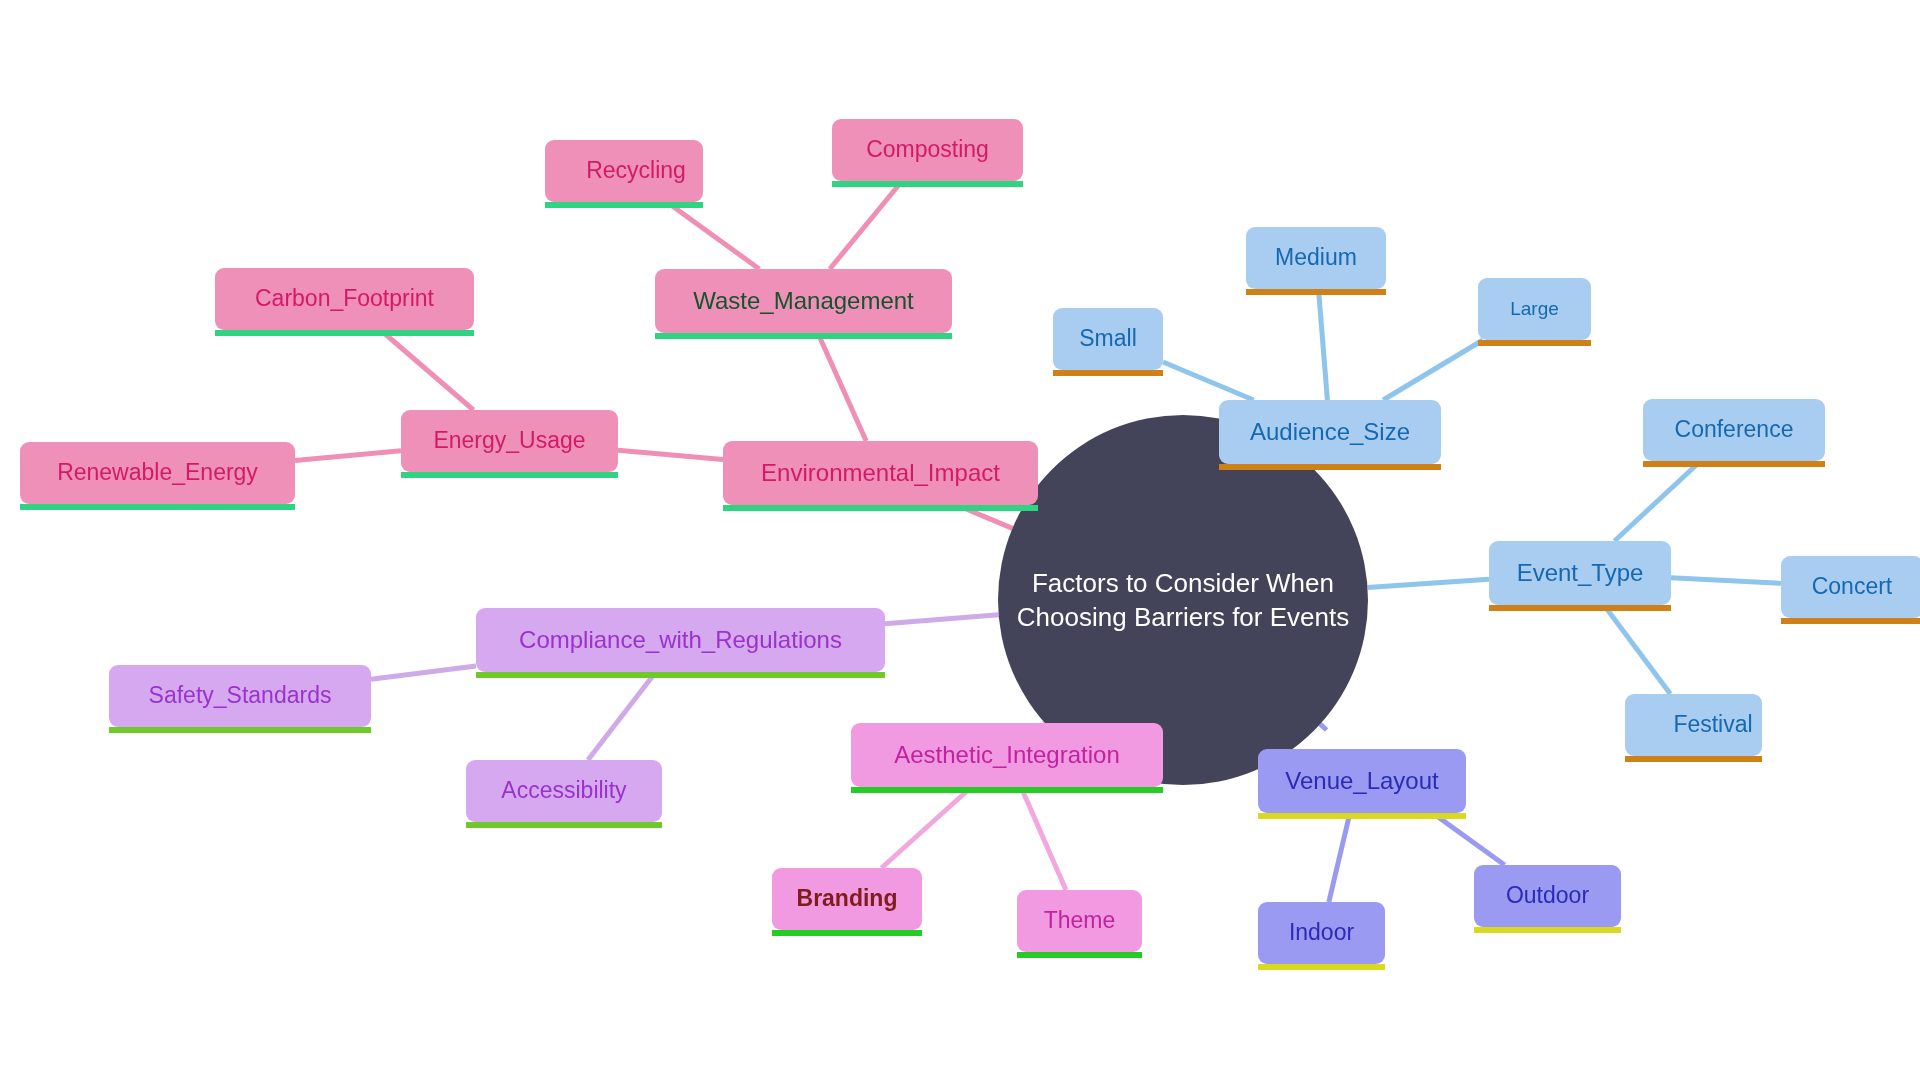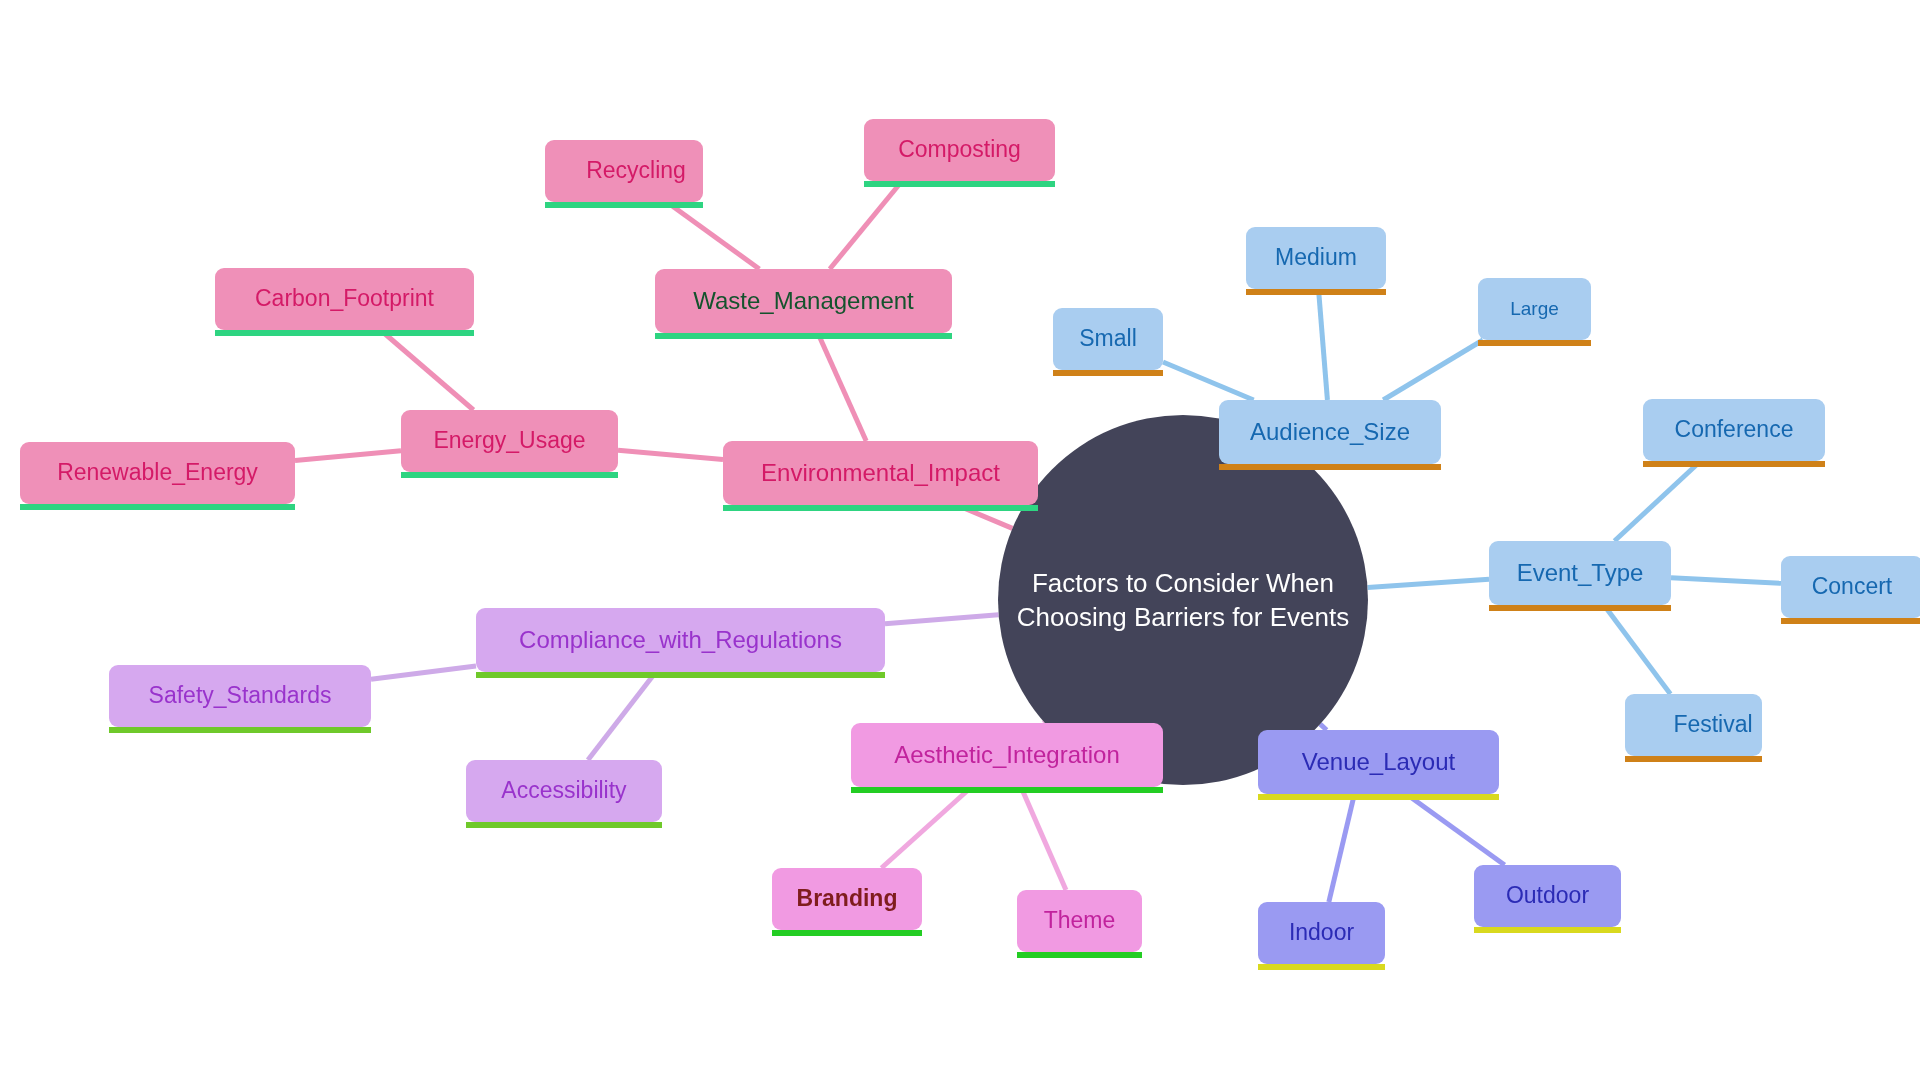--- a/index.html
+++ b/index.html
@@ -132,21 +132,21 @@
         <span class="underline" style="background: rgb(207, 129, 24);"></span>
       </div>
       <div class="node" style="left: 1781px; top: 556px; width: 142px; height: 62px; background: rgb(169, 205, 240); color: rgb(22, 104, 176); font-size: 23px;">
         <span class="node-label">Concert</span>
         <span class="underline" style="background: rgb(207, 129, 24);"></span>
       </div>
       <div class="node" style="left: 1625px; top: 694px; width: 137px; height: 62px; background: rgb(169, 205, 240); color: rgb(22, 104, 176); font-size: 23px; padding-left: 39px;">
         <span class="node-label">Festival</span>
         <span class="underline" style="background: rgb(207, 129, 24);"></span>
       </div>
-      <div class="node" style="left: 1258px; top: 730px; width: 241px; height: 64px; background: rgb(154, 154, 242); color: rgb(43, 43, 181); font-size: 24px;">
+      <div class="node" style="left: 1258px; top: 749px; width: 208px; height: 64px; background: rgb(154, 154, 242); color: rgb(43, 43, 181); font-size: 24px;">
         <span class="node-label">Venue_Layout</span>
         <span class="underline" style="background: rgb(217, 217, 31);"></span>
       </div>
       <div class="node" style="left: 1258px; top: 902px; width: 127px; height: 62px; background: rgb(154, 154, 242); color: rgb(43, 43, 181); font-size: 23px;">
         <span class="node-label">Indoor</span>
         <span class="underline" style="background: rgb(217, 217, 31);"></span>
       </div>
       <div class="node" style="left: 1474px; top: 865px; width: 147px; height: 62px; background: rgb(154, 154, 242); color: rgb(43, 43, 181); font-size: 23px;">
         <span class="node-label">Outdoor</span>
         <span class="underline" style="background: rgb(217, 217, 31);"></span>
@@ -192,18 +192,18 @@
         <span class="underline" style="background: rgb(46, 212, 129);"></span>
       </div>
       <div class="node" style="left: 20px; top: 442px; width: 275px; height: 62px; background: rgb(239, 144, 184); color: rgb(212, 26, 103); font-size: 23px;">
         <span class="node-label">Renewable_Energy</span>
         <span class="underline" style="background: rgb(46, 212, 129);"></span>
       </div>
       <div class="node" style="left: 545px; top: 140px; width: 158px; height: 62px; background: rgb(239, 144, 184); color: rgb(212, 26, 103); font-size: 23px; padding-left: 24px;">
         <span class="node-label">Recycling</span>
         <span class="underline" style="background: rgb(46, 212, 129);"></span>
       </div>
-      <div class="node" style="left: 864px; top: 119px; width: 191px; height: 62px; background: rgb(239, 144, 184); color: rgb(212, 26, 103); font-size: 23px;">
+      <div class="node" style="left: 832px; top: 119px; width: 191px; height: 62px; background: rgb(239, 144, 184); color: rgb(212, 26, 103); font-size: 23px;">
         <span class="node-label">Composting</span>
         <span class="underline" style="background: rgb(46, 212, 129);"></span>
       </div>
     </div>
 </div>
 
 </body></html>

